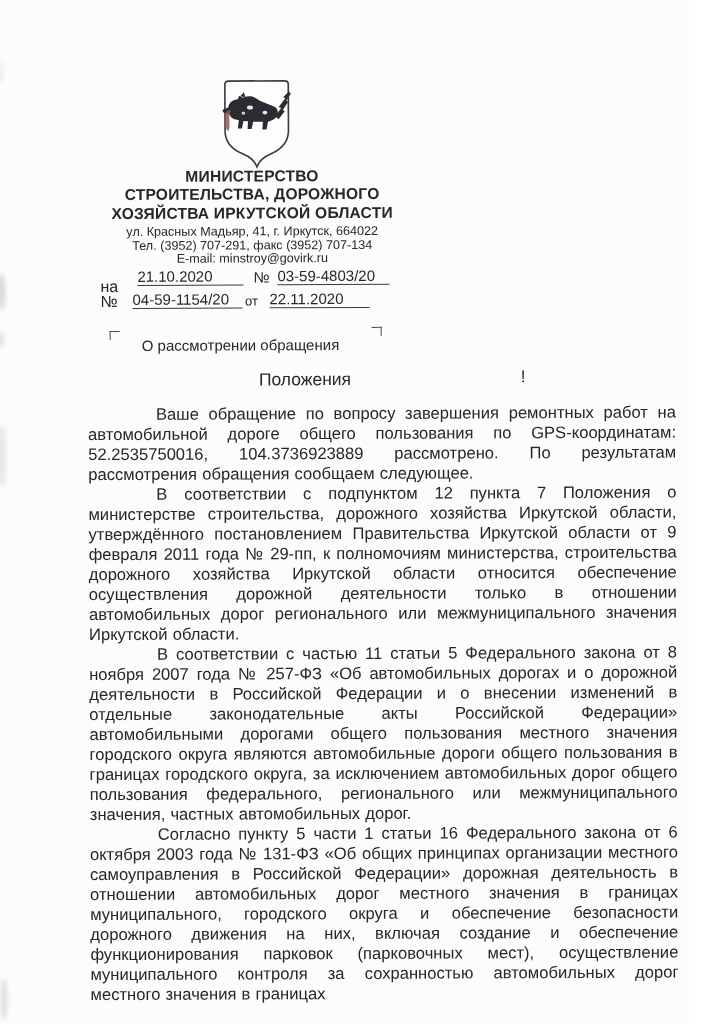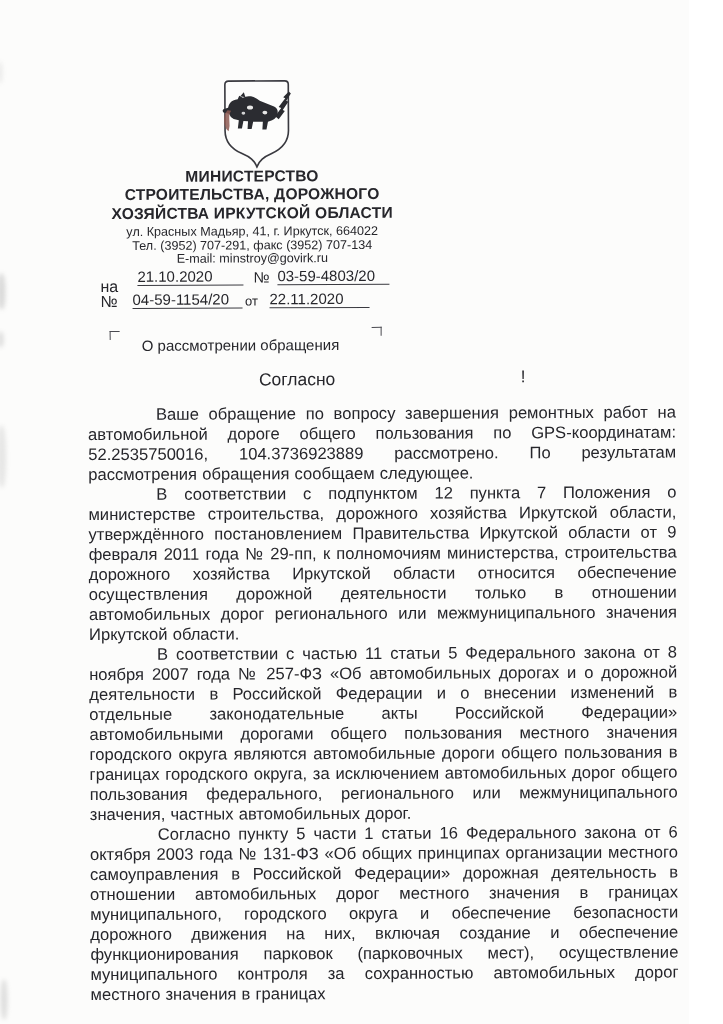--- a/index.html
+++ b/index.html
@@ -117,21 +117,21 @@
         <span class="ref-field rf-num2">04-59-1154/20</span>
         <span class="rf-ot">от</span>
         <span class="ref-field rf-date2">22.11.2020</span>
       </div>
     </div>
 
     <div class="corner corner-left"></div>
     <div class="corner corner-right"></div>
     <div class="subject">О рассмотрении обращения</div>
 
-    <div class="salutation">Согласно</div>
+    <div class="salutation">Положения</div>
     <div class="salut-punct">!</div>
 
     <div class="body-text">
       <p class="para">Ваше обращение по вопросу завершения ремонтных работ на автомобильной дороге общего пользования по GPS-координатам: 52.2535750016, 104.3736923889 рассмотрено. По результатам рассмотрения обращения сообщаем следующее.</p>
       <p class="para">В соответствии с подпунктом 12 пункта 7 Положения о министерстве строительства, дорожного хозяйства Иркутской области, утверждённого постановлением Правительства Иркутской области от 9 февраля 2011 года № 29-пп, к полномочиям министерства, строительства дорожного хозяйства Иркутской области относится обеспечение осуществления дорожной деятельности только в отношении автомобильных дорог регионального или межмуниципального значения Иркутской области.</p>
       <p class="para">В соответствии с частью 11 статьи 5 Федерального закона от 8 ноября 2007 года № 257-ФЗ «Об автомобильных дорогах и о дорожной деятельности в Российской Федерации и о внесении изменений в отдельные законодательные акты Российской Федерации» автомобильными дорогами общего пользования местного значения городского округа являются автомобильные дороги общего пользования в границах городского округа, за исключением автомобильных дорог общего пользования федерального, регионального или межмуниципального значения, частных автомобильных дорог.</p>
       <p class="para">Согласно пункту 5 части 1 статьи 16 Федерального закона от 6 октября 2003 года № 131-ФЗ «Об общих принципах организации местного самоуправления в Российской Федерации» дорожная деятельность в отношении автомобильных дорог местного значения в границах муниципального, городского округа и обеспечение безопасности дорожного движения на них, включая создание и обеспечение функционирования парковок (парковочных мест), осуществление муниципального контроля за сохранностью автомобильных дорог местного значения в границах</p>
     </div>
 
   </div>

